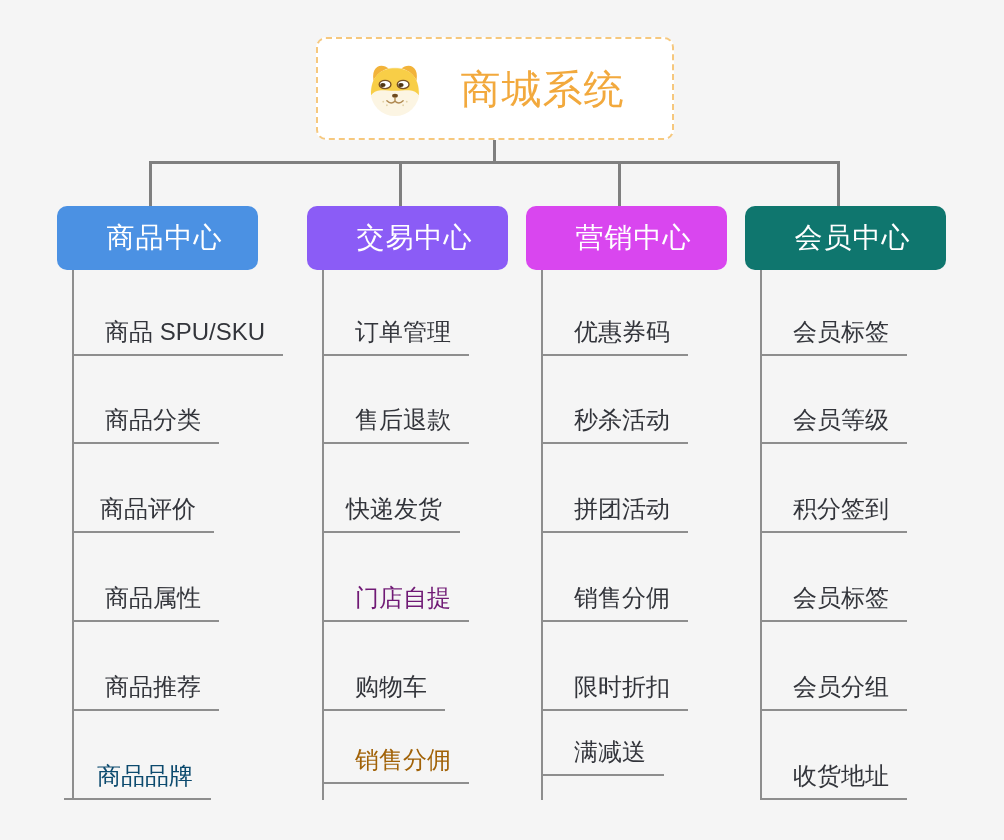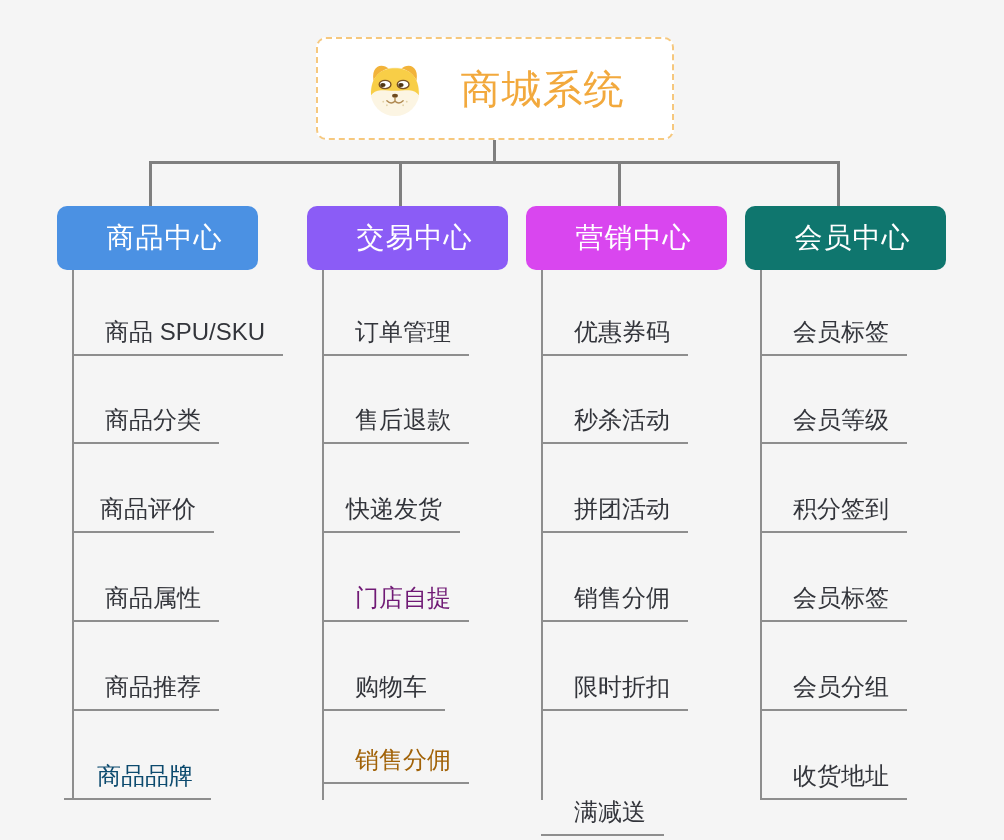--- a/index.html
+++ b/index.html
@@ -120,21 +120,21 @@
       <div class="leaf" style="left: 322px; top: 671px; color: rgb(51, 53, 59);">购物车</div>
       <div class="leaf" style="left: 322px; top: 744px; color: #a16207;">销售分佣</div>
       <div class="conn" style="left: 618px; top: 161px; width: 3px; height: 45px;"></div>
       <div class="branch-box" style="left: 526px; background: #d946ef;">营销中心</div>
       <div class="spine" style="left: 541px;"></div>
       <div class="leaf" style="left: 541px; top: 316px; color: rgb(51, 53, 59);">优惠券码</div>
       <div class="leaf" style="left: 541px; top: 404px; color: rgb(51, 53, 59);">秒杀活动</div>
       <div class="leaf" style="left: 541px; top: 493px; color: rgb(51, 53, 59);">拼团活动</div>
       <div class="leaf" style="left: 541px; top: 582px; color: rgb(51, 53, 59);">销售分佣</div>
       <div class="leaf" style="left: 541px; top: 671px; color: rgb(51, 53, 59);">限时折扣</div>
-      <div class="leaf" style="left: 541px; top: 796px; color: rgb(51, 53, 59);">满减送</div>
+      <div class="leaf" style="left: 541px; top: 736px; color: rgb(51, 53, 59);">满减送</div>
       <div class="conn" style="left: 837px; top: 161px; width: 3px; height: 45px;"></div>
       <div class="branch-box" style="left: 745px; background: #0f766e;">会员中心</div>
       <div class="spine" style="left: 760px;"></div>
       <div class="leaf" style="left: 760px; top: 316px; color: rgb(51, 53, 59);">会员标签</div>
       <div class="leaf" style="left: 760px; top: 404px; color: rgb(51, 53, 59);">会员等级</div>
       <div class="leaf" style="left: 760px; top: 493px; color: rgb(51, 53, 59);">积分签到</div>
       <div class="leaf" style="left: 760px; top: 582px; color: rgb(51, 53, 59);">会员标签</div>
       <div class="leaf" style="left: 760px; top: 671px; color: rgb(51, 53, 59);">会员分组</div>
       <div class="leaf" style="left: 760px; top: 760px; color: rgb(51, 53, 59);">收货地址</div>
     </div>

